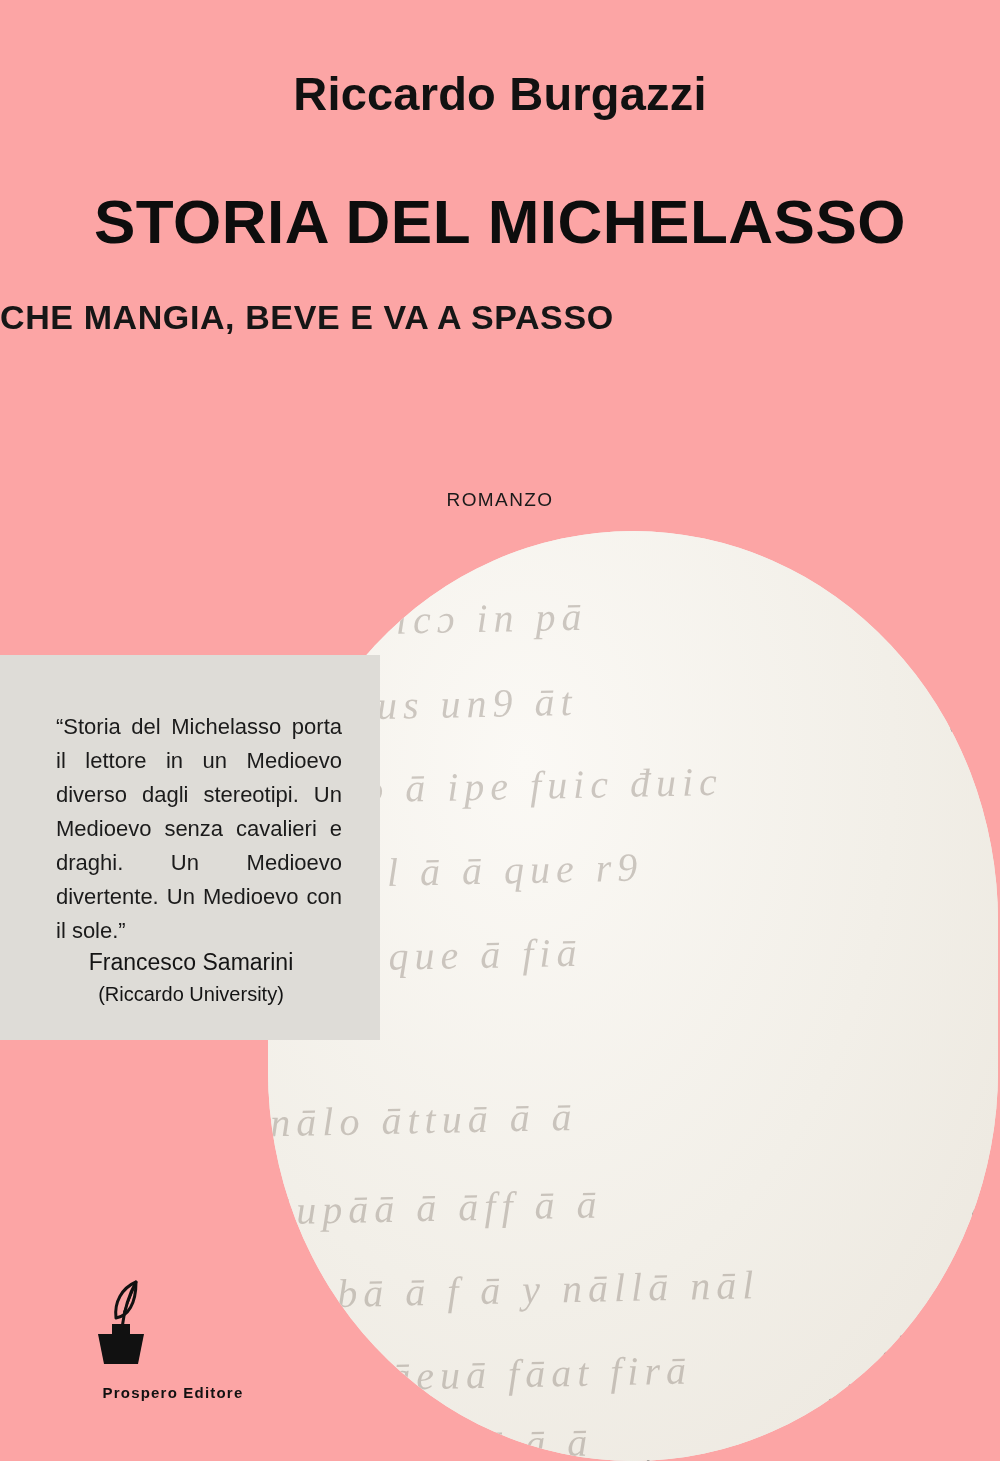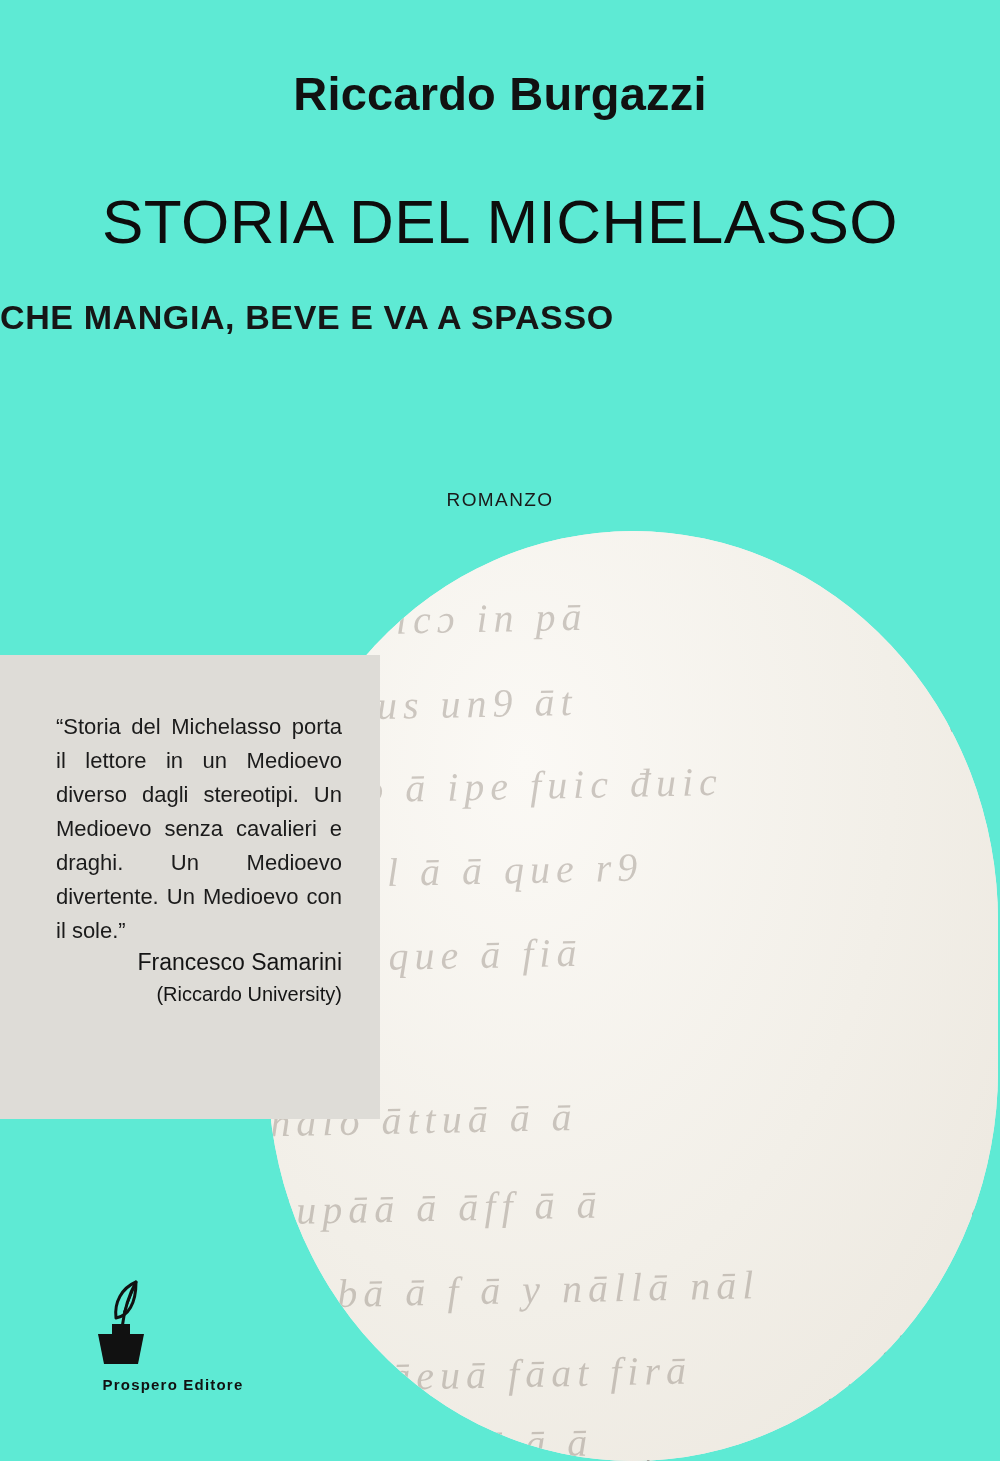--- a/index.html
+++ b/index.html
@@ -8,21 +8,21 @@
     background: #ffffff;
   }
   body {
     font-family: "Liberation Sans", sans-serif;
     color: #111111;
   }
   .cover {
     position: relative;
     width: 1000px;
     height: 1461px;
-    background: #5eead4;
+    background: #fca5a5;
     overflow: hidden;
   }
 
   
   .author {
     position: absolute;
     top: 66px;
     left: 0;
     width: 1000px;
     text-align: center;
@@ -31,21 +31,21 @@
     letter-spacing: 0.2px;
     color: #111111;
   }
   .title {
     position: absolute;
     top: 186px;
     left: 0;
     width: 1000px;
     text-align: center;
     font-size: 62px;
-    font-weight: normal;
+    font-weight: bold;
     letter-spacing: 0.5px;
     color: #0d0d0d;
   }
   .subtitle {
     position: absolute;
     top: 298px;
     left: 0;
     width: 1000px;
     text-align: left;
     font-size: 34px;
@@ -104,39 +104,39 @@
     transform: rotate(-1.2deg);
     font-style: italic;
   }
 
   
   .quote-panel {
     position: absolute;
     left: 0;
     top: 655px;
     width: 380px;
-    height: 464px;
+    height: 385px;
     background: #dedcd7;
   }
   .quote-text {
     position: absolute;
     left: 56px;
     top: 55px;
     width: 286px;
     font-size: 22px;
     line-height: 34px;
     text-align: justify;
     color: #1b1b1b;
   }
   .quote-attrib {
     position: absolute;
-    left: 56px;
+    left: 48px;
     top: 292px;
     width: 286px;
-    text-align: right;
+    text-align: center;
     font-size: 23px;
     line-height: 30px;
     color: #141414;
   }
   .quote-attrib .inst {
     display: block;
     font-size: 20px;
     margin-top: 2px;
   }
 
@@ -147,21 +147,21 @@
     top: 1272px;
     width: 190px;
     text-align: center;
   }
   .publisher .mark {
     display: block;
     height: 96px;
   }
   .publisher .pname {
     display: block;
-    margin-top: 8px;
+    margin-top: 16px;
     font-size: 15px;
     font-weight: bold;
     letter-spacing: 1.2px;
     color: #111111;
   }
 
   svg { display: block; }
 </style>
 </head>
 <body>

